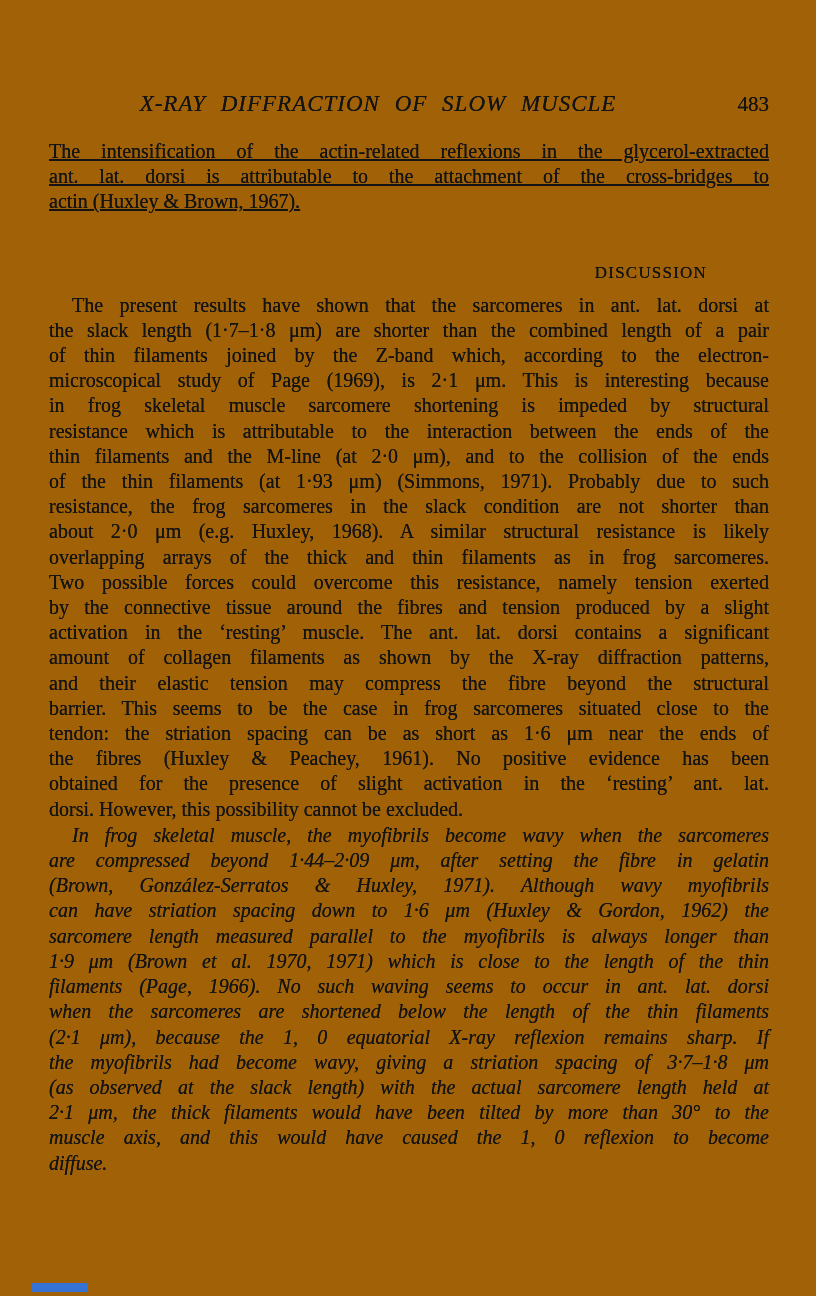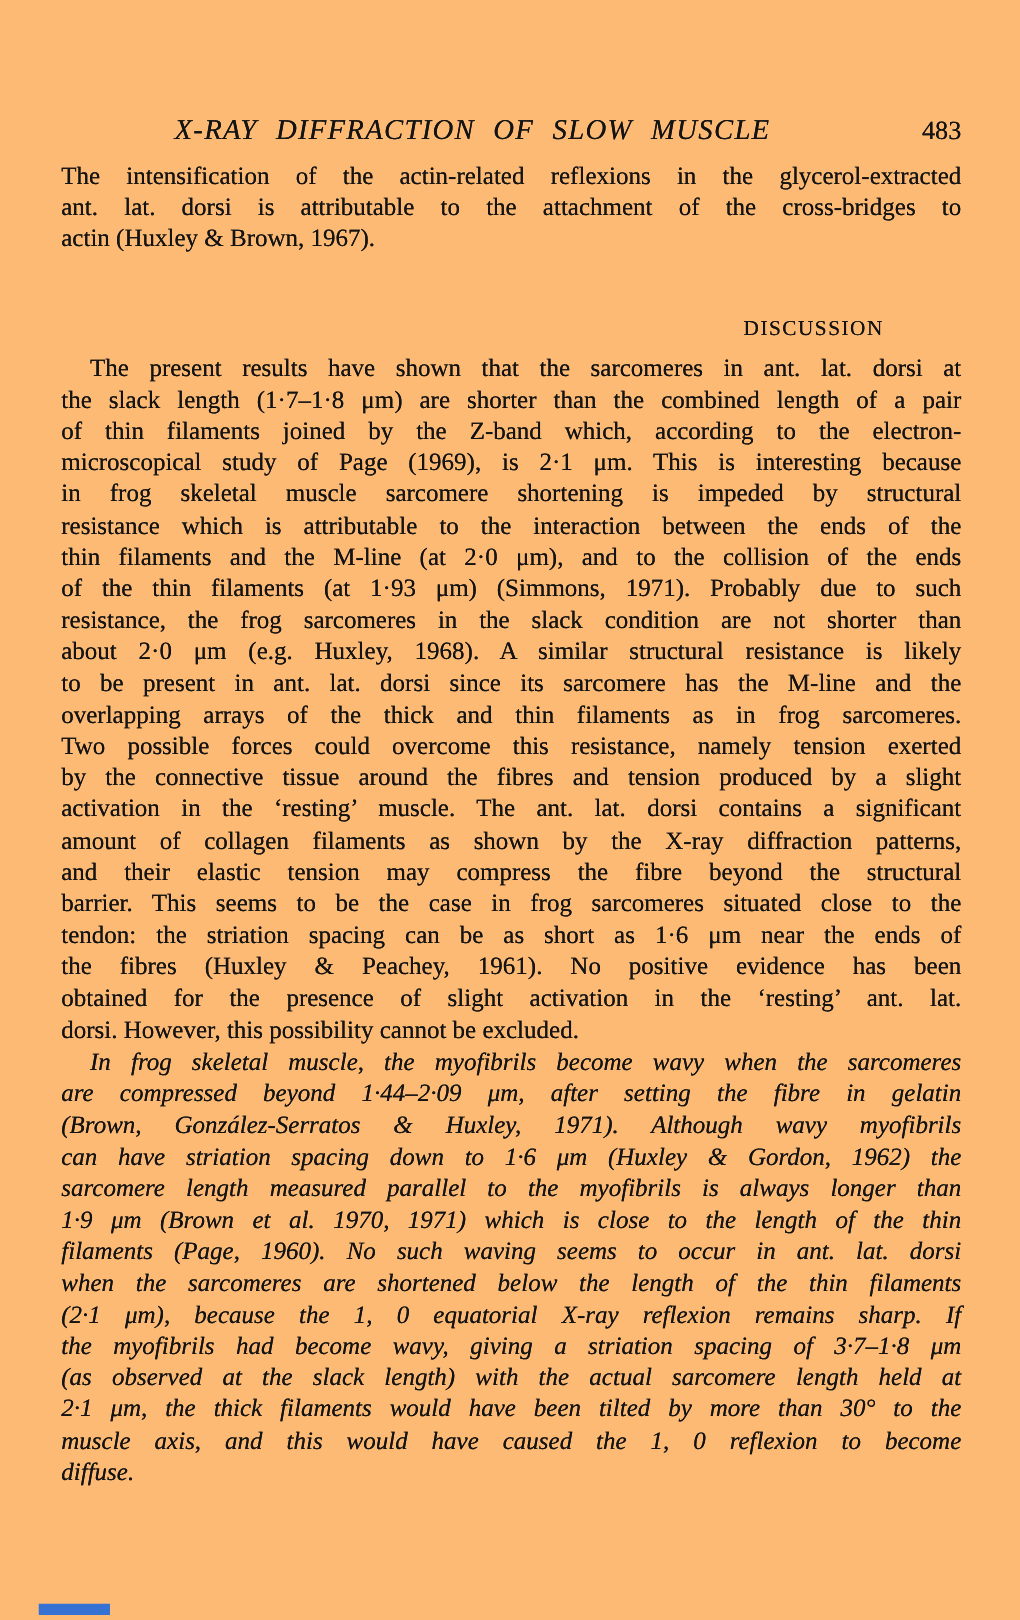--- a/index.html
+++ b/index.html
@@ -6,21 +6,21 @@
   body {
     width: 816px; height: 1296px;
     background: #ffffff;
     font-family: "Liberation Serif", "DejaVu Serif", serif;
     color: #141414;
     overflow: hidden;
   }
   .page {
     position: relative;
     width: 816px; height: 1296px;
-    background: #fdba74;
+    background: #a16207;
   }
   .content {
     position: absolute;
     left: 49px; top: 0;
     width: 720px;
   }
   .header {
     position: relative;
     margin-top: 90px;
     height: 28px;
@@ -53,21 +53,21 @@
     text-align: right;
     font-size: 17px;
     letter-spacing: 1.2px;
     text-shadow: 0 0 0.4px currentColor;
   }
   .para {
     font-size: 20px;
     line-height: 25.2px;
     text-shadow: 0 0 0.3px currentColor;
   }
-  .p1 { margin-top: 11px; }
+  .p1 { margin-top: 21px; text-decoration: underline; }
   .p2 { margin-top: 8px; }
   .p3 { margin-top: 1px; font-style: italic; }
   .line {
     text-align: justify;
     text-align-last: justify;
     white-space: normal;
   }
   .line-last {
     text-align-last: left;
   }
@@ -103,42 +103,41 @@
         <div class="line">The present results have shown that the sarcomeres in ant. lat. dorsi at</div>
         <div class="line">the slack length (1·7–1·8 μm) are shorter than the combined length of a pair</div>
         <div class="line">of thin filaments joined by the Z-band which, according to the electron-</div>
         <div class="line">microscopical study of Page (1969), is 2·1 μm. This is interesting because</div>
         <div class="line">in frog skeletal muscle sarcomere shortening is impeded by structural</div>
         <div class="line">resistance which is attributable to the interaction between the ends of the</div>
         <div class="line">thin filaments and the M-line (at 2·0 μm), and to the collision of the ends</div>
         <div class="line">of the thin filaments (at 1·93 μm) (Simmons, 1971). Probably due to such</div>
         <div class="line">resistance, the frog sarcomeres in the slack condition are not shorter than</div>
         <div class="line">about 2·0 μm (e.g. Huxley, 1968). A similar structural resistance is likely</div>
-        <div class="line">to be present in ant. lat. dorsi since its sarcomere has the M-line and the</div>
         <div class="line">overlapping arrays of the thick and thin filaments as in frog sarcomeres.</div>
         <div class="line">Two possible forces could overcome this resistance, namely tension exerted</div>
         <div class="line">by the connective tissue around the fibres and tension produced by a slight</div>
         <div class="line">activation in the ‘resting’ muscle. The ant. lat. dorsi contains a significant</div>
         <div class="line">amount of collagen filaments as shown by the X-ray diffraction patterns,</div>
         <div class="line">and their elastic tension may compress the fibre beyond the structural</div>
         <div class="line">barrier. This seems to be the case in frog sarcomeres situated close to the</div>
         <div class="line">tendon: the striation spacing can be as short as 1·6 μm near the ends of</div>
         <div class="line">the fibres (Huxley &amp; Peachey, 1961). No positive evidence has been</div>
         <div class="line">obtained for the presence of slight activation in the ‘resting’ ant. lat.</div>
         <div class="line line-last">dorsi. However, this possibility cannot be excluded.</div>
       </div>
 
     <div class="para p3 indent">
         <div class="line">In frog skeletal muscle, the myofibrils become wavy when the sarcomeres</div>
         <div class="line">are compressed beyond 1·44–2·09 μm, after setting the fibre in gelatin</div>
         <div class="line">(Brown, González-Serratos &amp; Huxley, 1971). Although wavy myofibrils</div>
         <div class="line">can have striation spacing down to 1·6 μm (Huxley &amp; Gordon, 1962) the</div>
         <div class="line">sarcomere length measured parallel to the myofibrils is always longer than</div>
         <div class="line">1·9 μm (Brown et al. 1970, 1971) which is close to the length of the thin</div>
-        <div class="line">filaments (Page, 1960). No such waving seems to occur in ant. lat. dorsi</div>
+        <div class="line">filaments (Page, 1966). No such waving seems to occur in ant. lat. dorsi</div>
         <div class="line">when the sarcomeres are shortened below the length of the thin filaments</div>
         <div class="line">(2·1 μm), because the 1, 0 equatorial X-ray reflexion remains sharp. If</div>
         <div class="line">the myofibrils had become wavy, giving a striation spacing of 3·7–1·8 μm</div>
         <div class="line">(as observed at the slack length) with the actual sarcomere length held at</div>
         <div class="line">2·1 μm, the thick filaments would have been tilted by more than 30° to the</div>
         <div class="line">muscle axis, and this would have caused the 1, 0 reflexion to become</div>
         <div class="line line-last">diffuse.</div>
       </div>
 
   </div>

